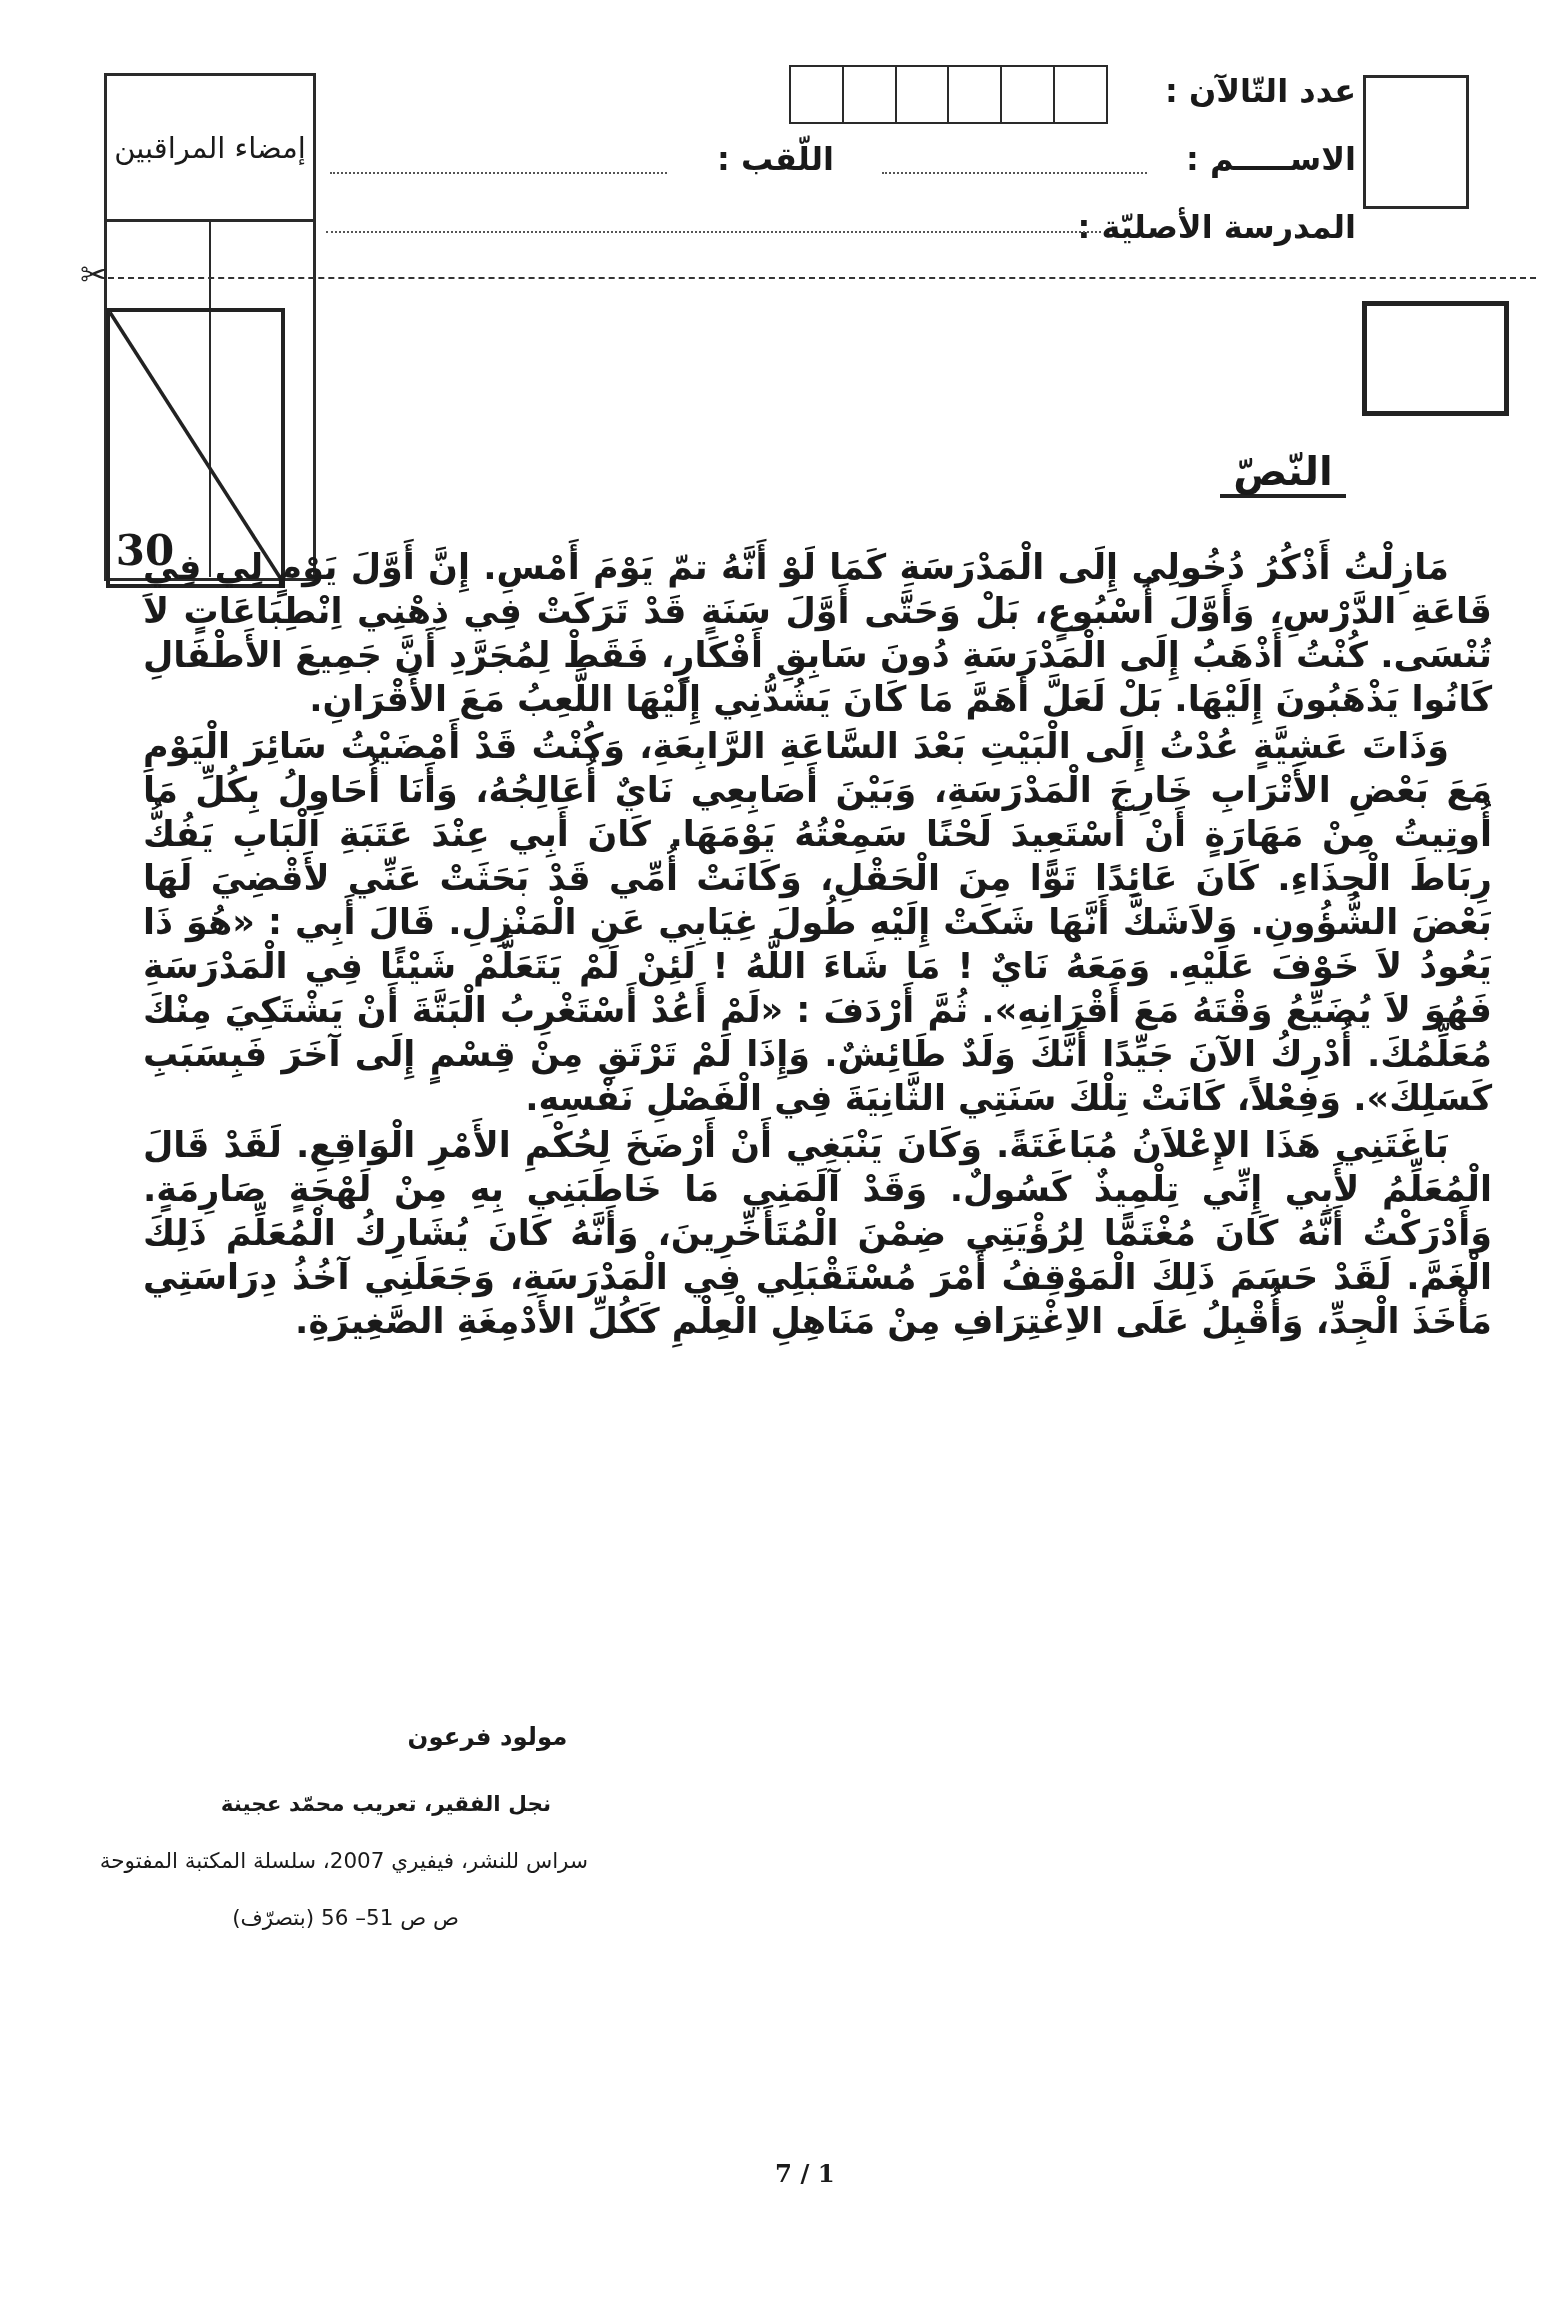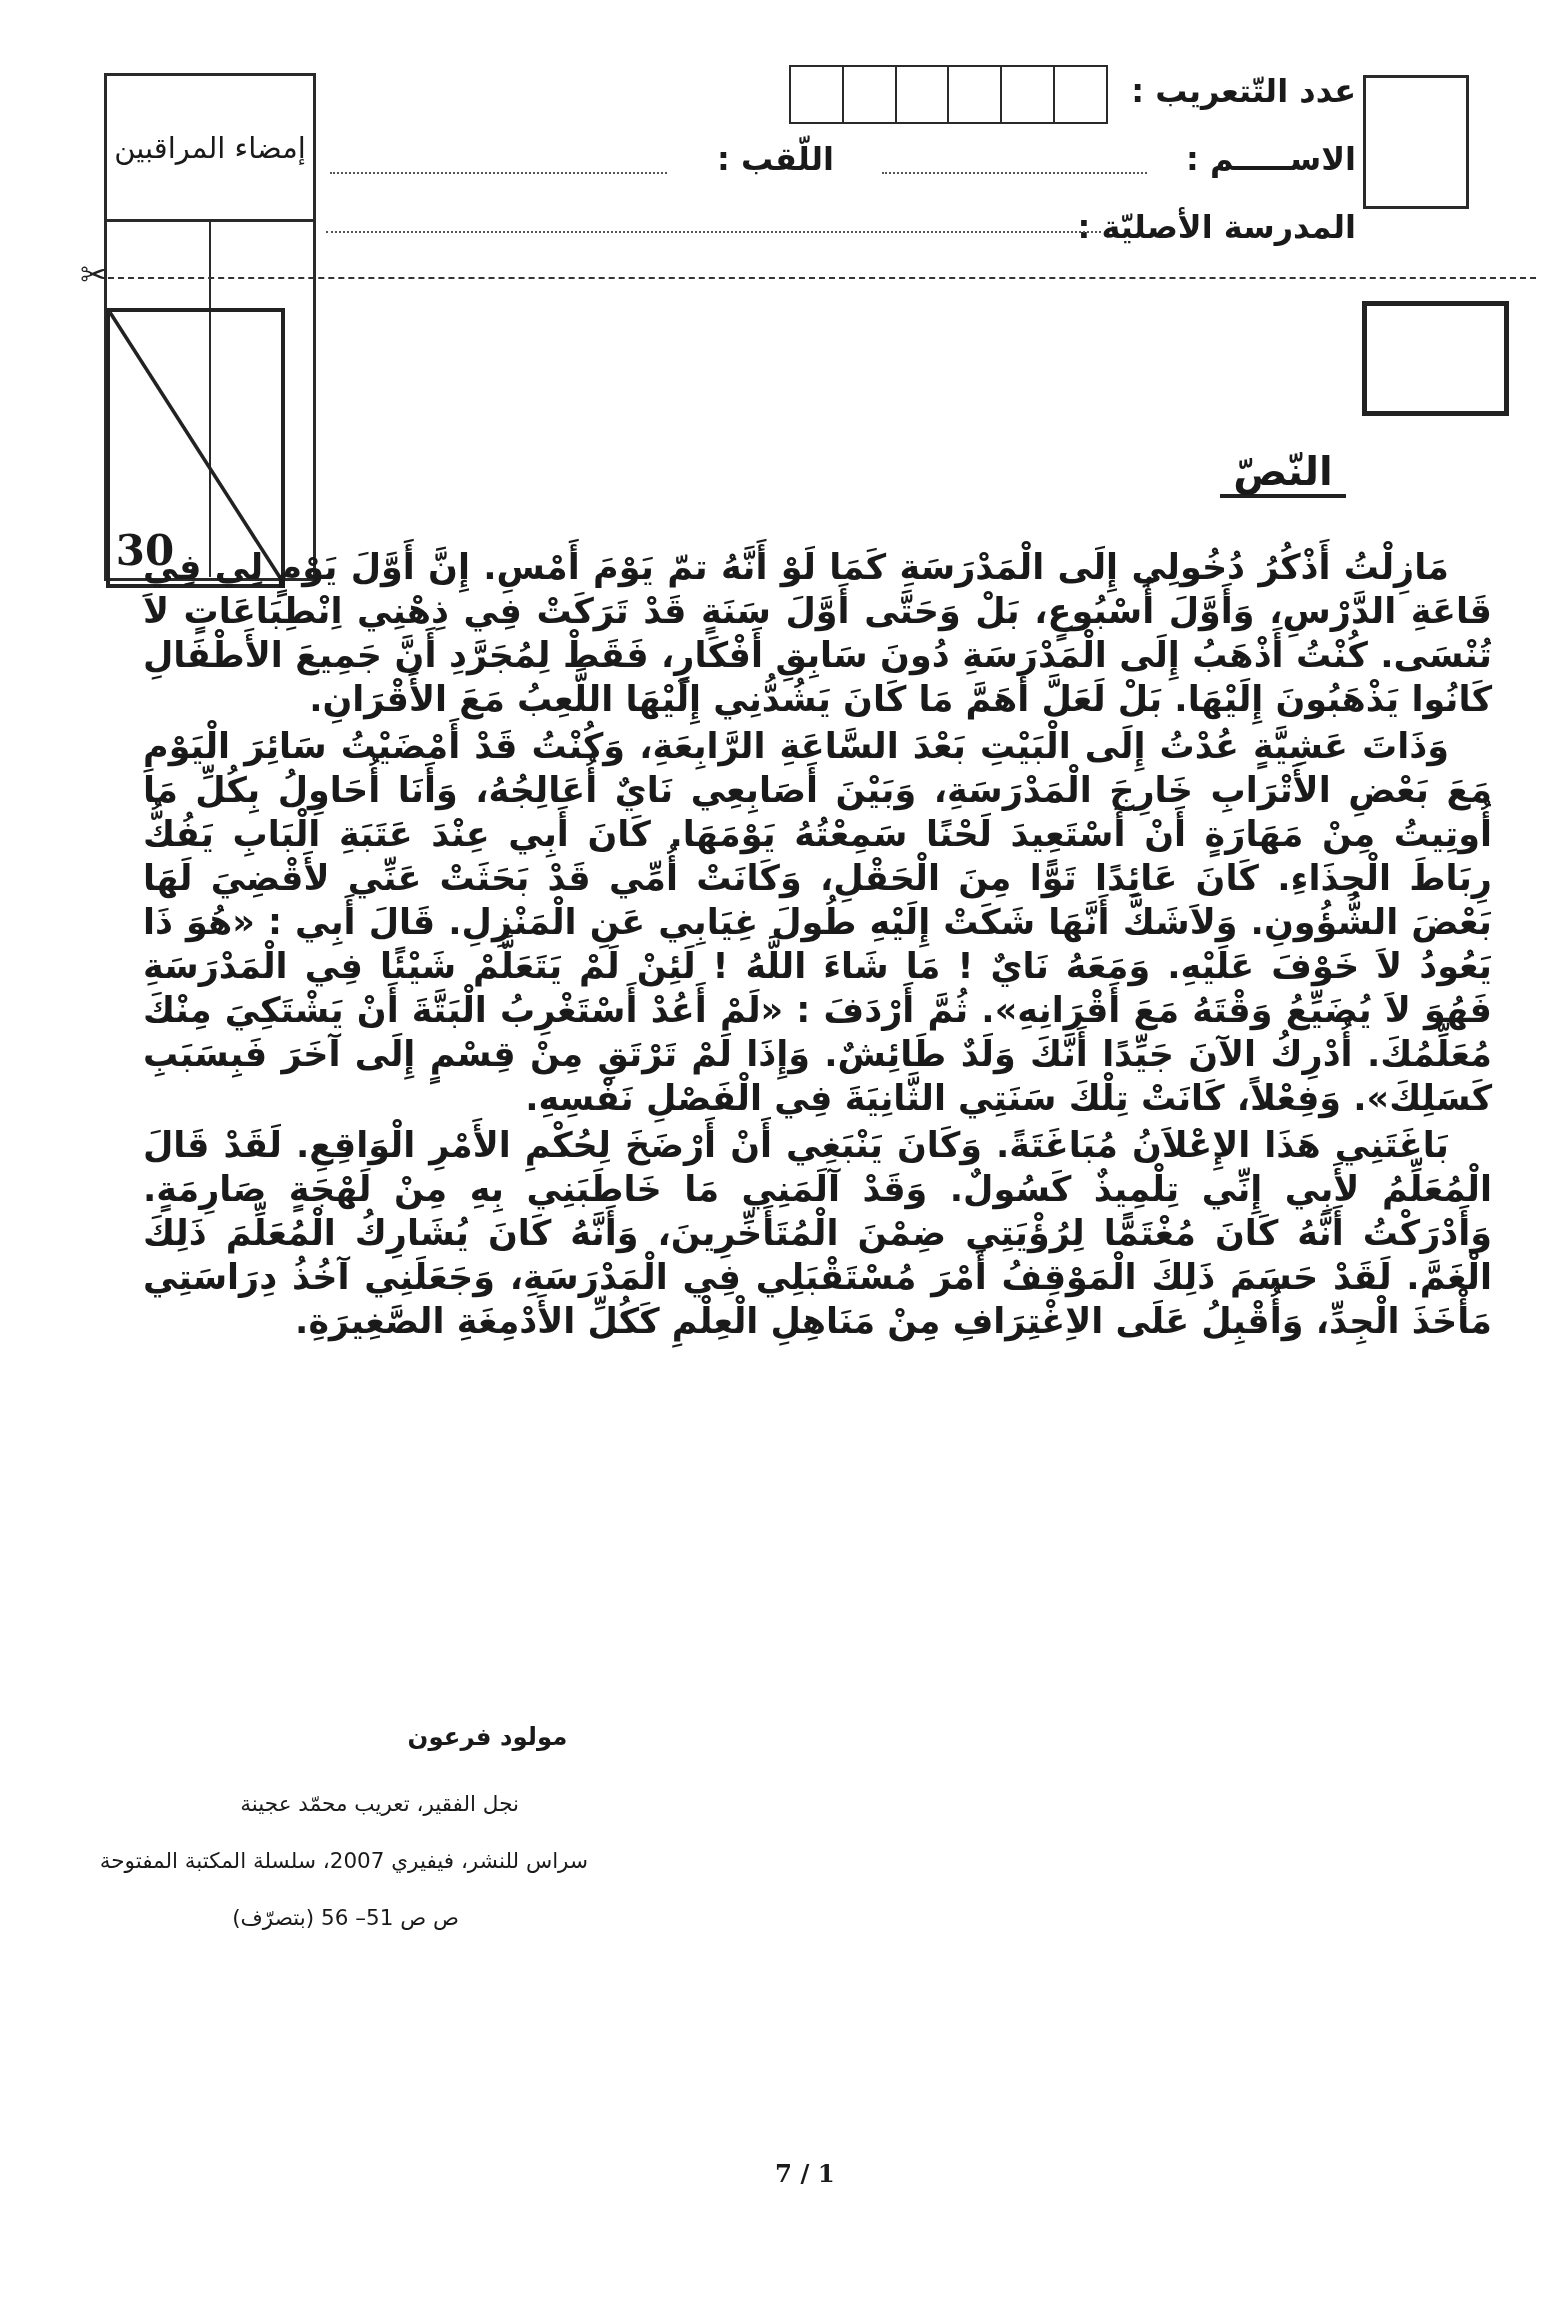--- a/index.html
+++ b/index.html
@@ -36,30 +36,30 @@
     left: 143px; top: 545px; width: 1349px;
     direction: rtl; text-align: justify; text-align-last: right;
     font-family: "DejaVu Sans", sans-serif; font-size: 35px; line-height: 44px; font-weight: bold;
   }
   .passage p { margin: 0; text-indent: 43px; }
   .passage p + p { margin-top: 2.9px; }
 
   .source { left: 215px; top: 1722px; width: 373px; direction: rtl; text-align: right; }
   .author { font-size: 24.4px; font-weight: bold; text-align: center; width: 100%; margin-bottom: 24.4px; margin-right: -86px; }
   .src-line { font-size: 21.5px; line-height: 57px; white-space: nowrap; }
-  .src-line.l1 { margin-right: 69px; }
+  .src-line.l1 { margin-right: 37px; font-weight: bold; }
   .src-line.l3 { margin-right: 129px; }
   .page-num { left: 775px; top: 2159px; font-family: "DejaVu Serif", serif; font-weight: bold; font-size: 24.4px; white-space: nowrap; }
 </style>
 </head>
 <body>
 
 <div class="abs photo-box"></div>
 
-<div class="abs hdr-label" style="right:208px; top:72px;">عدد التّتعريب :</div>
+<div class="abs hdr-label" style="right:208px; top:72px;">عدد التّالآن :</div>
 <div class="abs reg-boxes">
   <div class="cell"></div>
   <div class="cell"></div>
   <div class="cell"></div>
   <div class="cell"></div>
   <div class="cell"></div>
   <div class="cell"></div>
 </div>
 
 <div class="abs hdr-label" style="right:208px; top:140px;margin-left:36px;">الاســـــم :</div>

